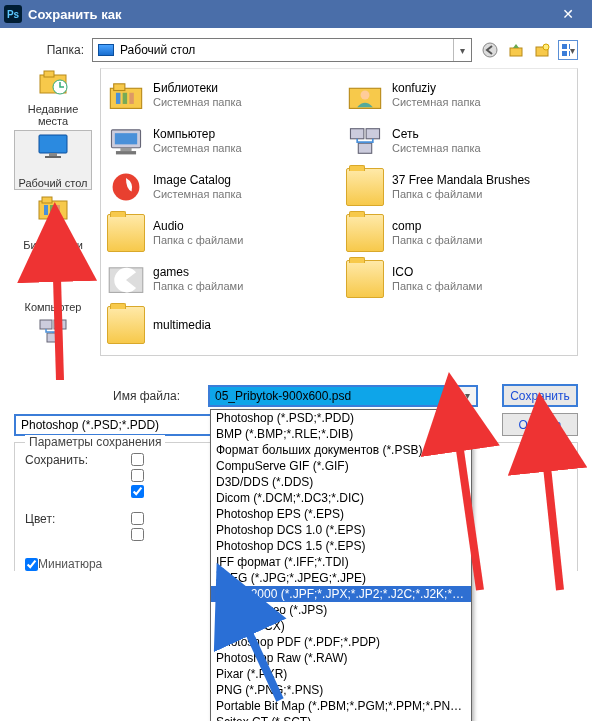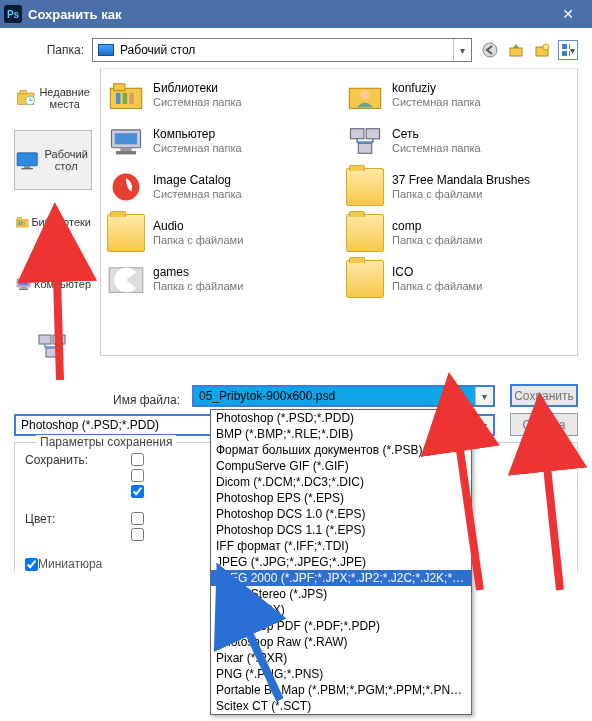--- a/index.html
+++ b/index.html
@@ -14,47 +14,47 @@
 .toolbar-row .label { width: 70px; text-align: right; color: #333; }
 .folder-select { flex: 1; height: 24px; border: 1px solid #7a7a7a; display: flex; align-items: center; padding: 0 5px; background: #fff; position: relative; }
 .folder-select .micon { width: 16px; height: 12px; background: linear-gradient(#4aa3ff,#1a6fd0); margin-right: 6px; border: 1px solid #0b4f9e; }
 .folder-select .dd { position: absolute; right: 0; top: 0; bottom: 0; width: 18px; border-left: 1px solid #bbb; display: flex; align-items: center; justify-content: center; }
 .tool-icons { display: flex; gap: 6px; align-items: center; }
 .tool-icons .ti { width: 20px; height: 20px; display: flex; align-items: center; justify-content: center; color: #555; }
 .tool-icons .ti.view { border: 1px solid #5a8fd6; padding: 0 2px; }
 
 .body-area { display: flex; padding: 0 14px; gap: 8px; }
 .places { width: 78px; }
-.place { height: 60px; display: flex; flex-direction: row; align-items: center; justify-content: center; gap: 2px; border: 1px solid transparent; margin-bottom: 2px; }
+.place { height: 60px; display: flex; flex-direction: column; align-items: center; justify-content: space-between; gap: 2px; border: 1px solid transparent; margin-bottom: 2px; }
 .place.selected { background: #f0f0f0; border: 1px solid #b8b8b8; }
 .place .picon { width: 34px; height: 28px; }
 .place .plabel { font-size: 11px; color: #333; text-align: center; line-height: 1.1; }
 
 .filelist { flex: 1; border: 1px solid #d0d0d0; border-top: 1px solid #e8e8e8; height: 288px; overflow: hidden; background: #fff; padding: 4px; }
 .filegrid { display: grid; grid-template-columns: 1fr 1fr; gap: 2px 10px; }
 .fitem { display: flex; align-items: center; gap: 8px; height: 44px; padding: 2px; }
 .fitem .ficon { width: 38px; height: 38px; flex-shrink: 0; }
 .fitem .ftxt { line-height: 1.25; }
 .fitem .fname { color: #000; }
 .fitem .ftype { color: #777; font-size: 11px; }
 
 .folder-ico { background: linear-gradient(#ffe9a8,#f7c94b); border-radius: 2px; border: 1px solid #d9a82a; position: relative; }
 .folder-ico:before { content:""; position:absolute; top:-4px; left:2px; width:14px; height:5px; background:#f7c94b; border:1px solid #d9a82a; border-bottom:none; border-radius:2px 2px 0 0; }
 
 .file-inputs { padding: 6px 14px 0; }
-.inp-row { display: flex; align-items: flex-end; gap: 8px; margin-bottom: 6px; }
+.inp-row { display: flex; align-items: center; gap: 24px; margin-bottom: 6px; }
 .inp-row .ilabel { width: 170px; text-align: right; color: #333; padding-right: 4px; }
 .inp-row .ifield { flex: 1; height: 22px; border: 1px solid #7a7a7a; display: flex; align-items: center; padding: 0 5px; position: relative; background: #0ea5e9; }
 .ifield.highlight { border: 2px solid #3b7dd8; }
 .ifield .dd { position: absolute; right: 0; top: 0; bottom: 0; width: 18px; border-left: 1px solid #bbb; display: flex; align-items: center; justify-content: center; background: #f4f4f4; }
-.btn { width: 68px; height: 23px; border: 2px solid #3b7dd8; background: #e8e8e8; display: flex; align-items: center; justify-content: center; color: #737373; margin-left: 7px; }
+.btn { width: 76px; height: 23px; border: 2px solid #3b7dd8; background: #e8e8e8; display: flex; align-items: center; justify-content: center; color: #1d4ed8; }
 .btn.plain { border: 1px solid #999; }
 
 .save-opts { margin: 4px 14px 0; border: 1px solid #cfcfcf; border-bottom: none; padding: 6px 10px 0; position: relative; }
-.save-opts .grp-label { position: absolute; top: -8px; left: 21px; background: #fff; padding: 0 4px; color: #444; }
+.save-opts .grp-label { position: absolute; top: -8px; left: 10px; background: #fff; padding: 0 4px; color: #444; }
 .opt-line { display: flex; align-items: flex-start; gap: 6px; margin: 4px 0; }
 .opt-line .olabel { width: 100px; color: #333; }
 .opt-line .ocol { display: flex; flex-direction: column; gap: 3px; }
 .chk { display: flex; align-items: center; color: #555; }
 .chk input { width: 13px; height: 13px; }
 
 .dropdown-pop { position: absolute; left: 210px; top: 409px; width: 262px; border: 1px solid #666; background: #fff; box-shadow: 2px 2px 4px rgba(0,0,0,.3); z-index: 50; }
 .dropdown-pop .ditem { padding: 1px 5px; color: #000; font-size: 12px; white-space: nowrap; overflow: hidden; text-overflow: ellipsis; }
 .dropdown-pop .ditem.sel { background: #2e6fd2; color: #fff; }
 
@@ -259,20 +259,29 @@
         </div>
         <div class="fitem">
           <div class="ficon">
             <div class="folder-ico" style="width:100%;height:100%"></div>
           </div>
           <div class="ftxt">
             <div class="fname">ICO</div>
             <div class="ftype">Папка с файлами</div>
           </div>
         </div>
+        <div class="fitem">
+          <div class="ficon">
+            <div class="folder-ico" style="width:100%;height:100%"></div>
+          </div>
+          <div class="ftxt">
+            <div class="fname">multimedia</div>
+            <div class="ftype"></div>
+          </div>
+        </div>
       </div>
   </div>
 </div>
 
 <div class="file-inputs">
   <div class="inp-row">
     <div class="ilabel">Имя файла:</div>
     <div class="ifield highlight">
       <span>05_Pribytok-900x600.psd</span>
       <div class="dd">
@@ -325,24 +334,25 @@
         <span>Миниатюра</span>
       </label>
   </div>
 </div>
 
 <div class="dropdown-pop" id="ft-pop">
     <div class="ditem">Photoshop (*.PSD;*.PDD)</div>
     <div class="ditem">BMP (*.BMP;*.RLE;*.DIB)</div>
     <div class="ditem">Формат больших документов (*.PSB)</div>
     <div class="ditem">CompuServe GIF (*.GIF)</div>
+    <div class="ditem">D3D/DDS (*.DDS)</div>
     <div class="ditem">Dicom (*.DCM;*.DC3;*.DIC)</div>
     <div class="ditem">Photoshop EPS (*.EPS)</div>
     <div class="ditem">Photoshop DCS 1.0 (*.EPS)</div>
-    <div class="ditem">Photoshop DCS 1.1 (*.EPS)</div>
+    <div class="ditem">Photoshop DCS 1.5 (*.EPS)</div>
     <div class="ditem">IFF формат (*.IFF;*.TDI)</div>
     <div class="ditem">JPEG (*.JPG;*.JPEG;*.JPE)</div>
     <div class="ditem sel">JPEG 2000 (*.JPF;*.JPX;*.JP2;*.J2C;*.J2K;*.JPC)</div>
     <div class="ditem">JPEG Stereo (*.JPS)</div>
     <div class="ditem">PCX (*.PCX)</div>
     <div class="ditem">Photoshop PDF (*.PDF;*.PDP)</div>
     <div class="ditem">Photoshop Raw (*.RAW)</div>
     <div class="ditem">Pixar (*.PXR)</div>
     <div class="ditem">PNG (*.PNG;*.PNS)</div>
     <div class="ditem">Portable Bit Map (*.PBM;*.PGM;*.PPM;*.PNM;*.PFM;*.PAM)</div>

